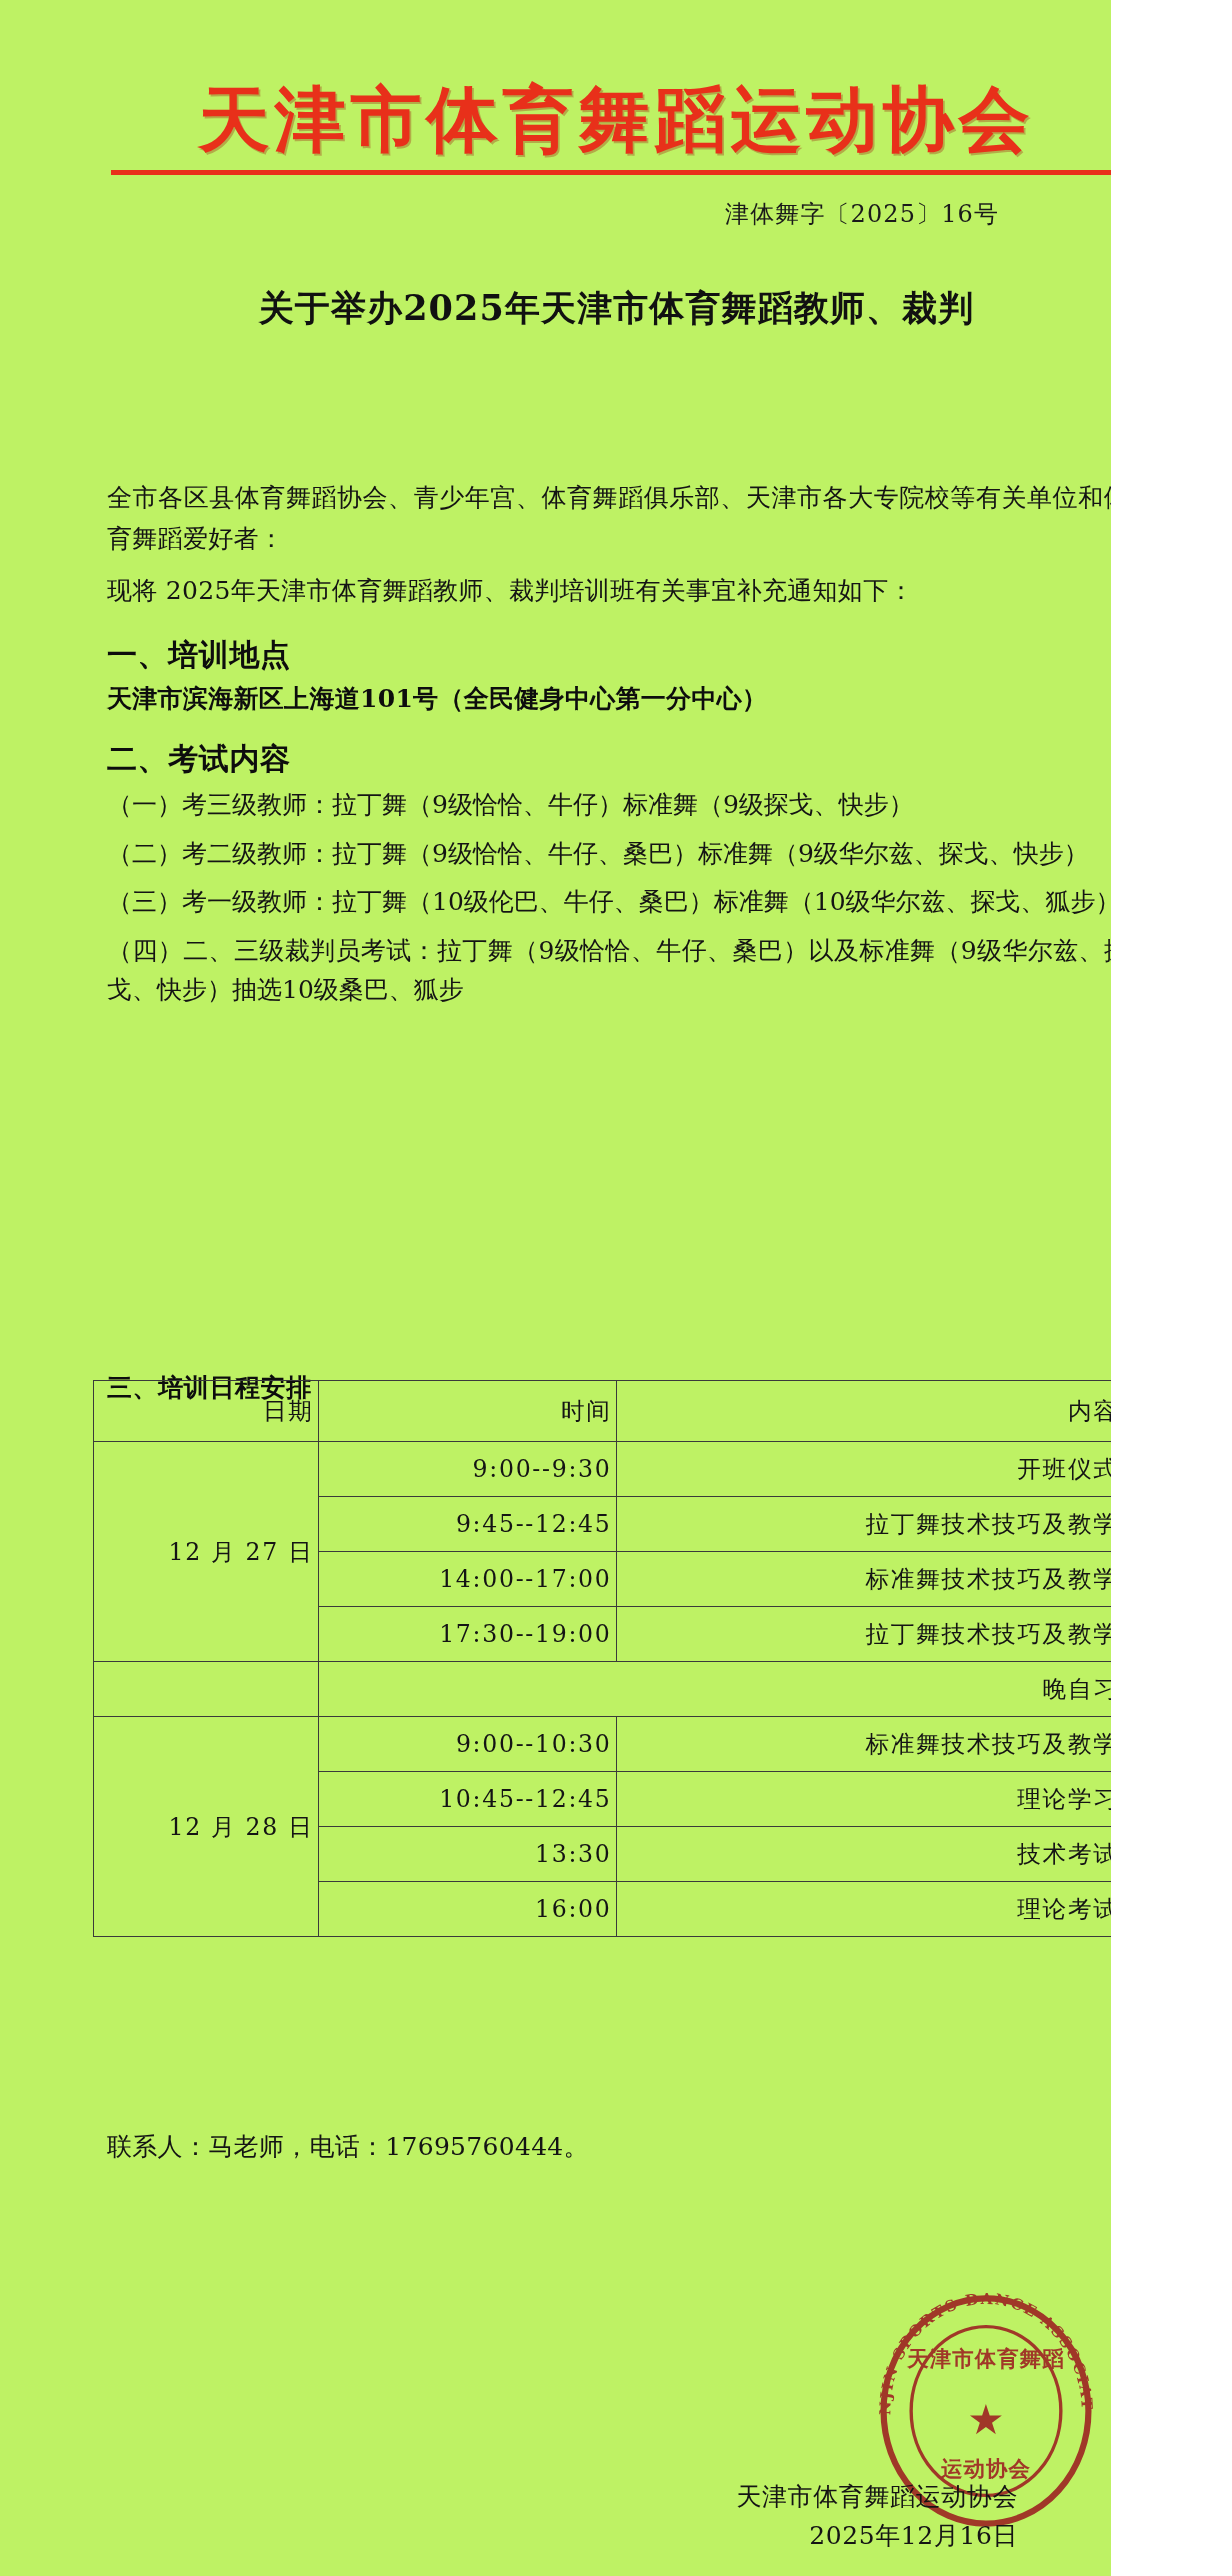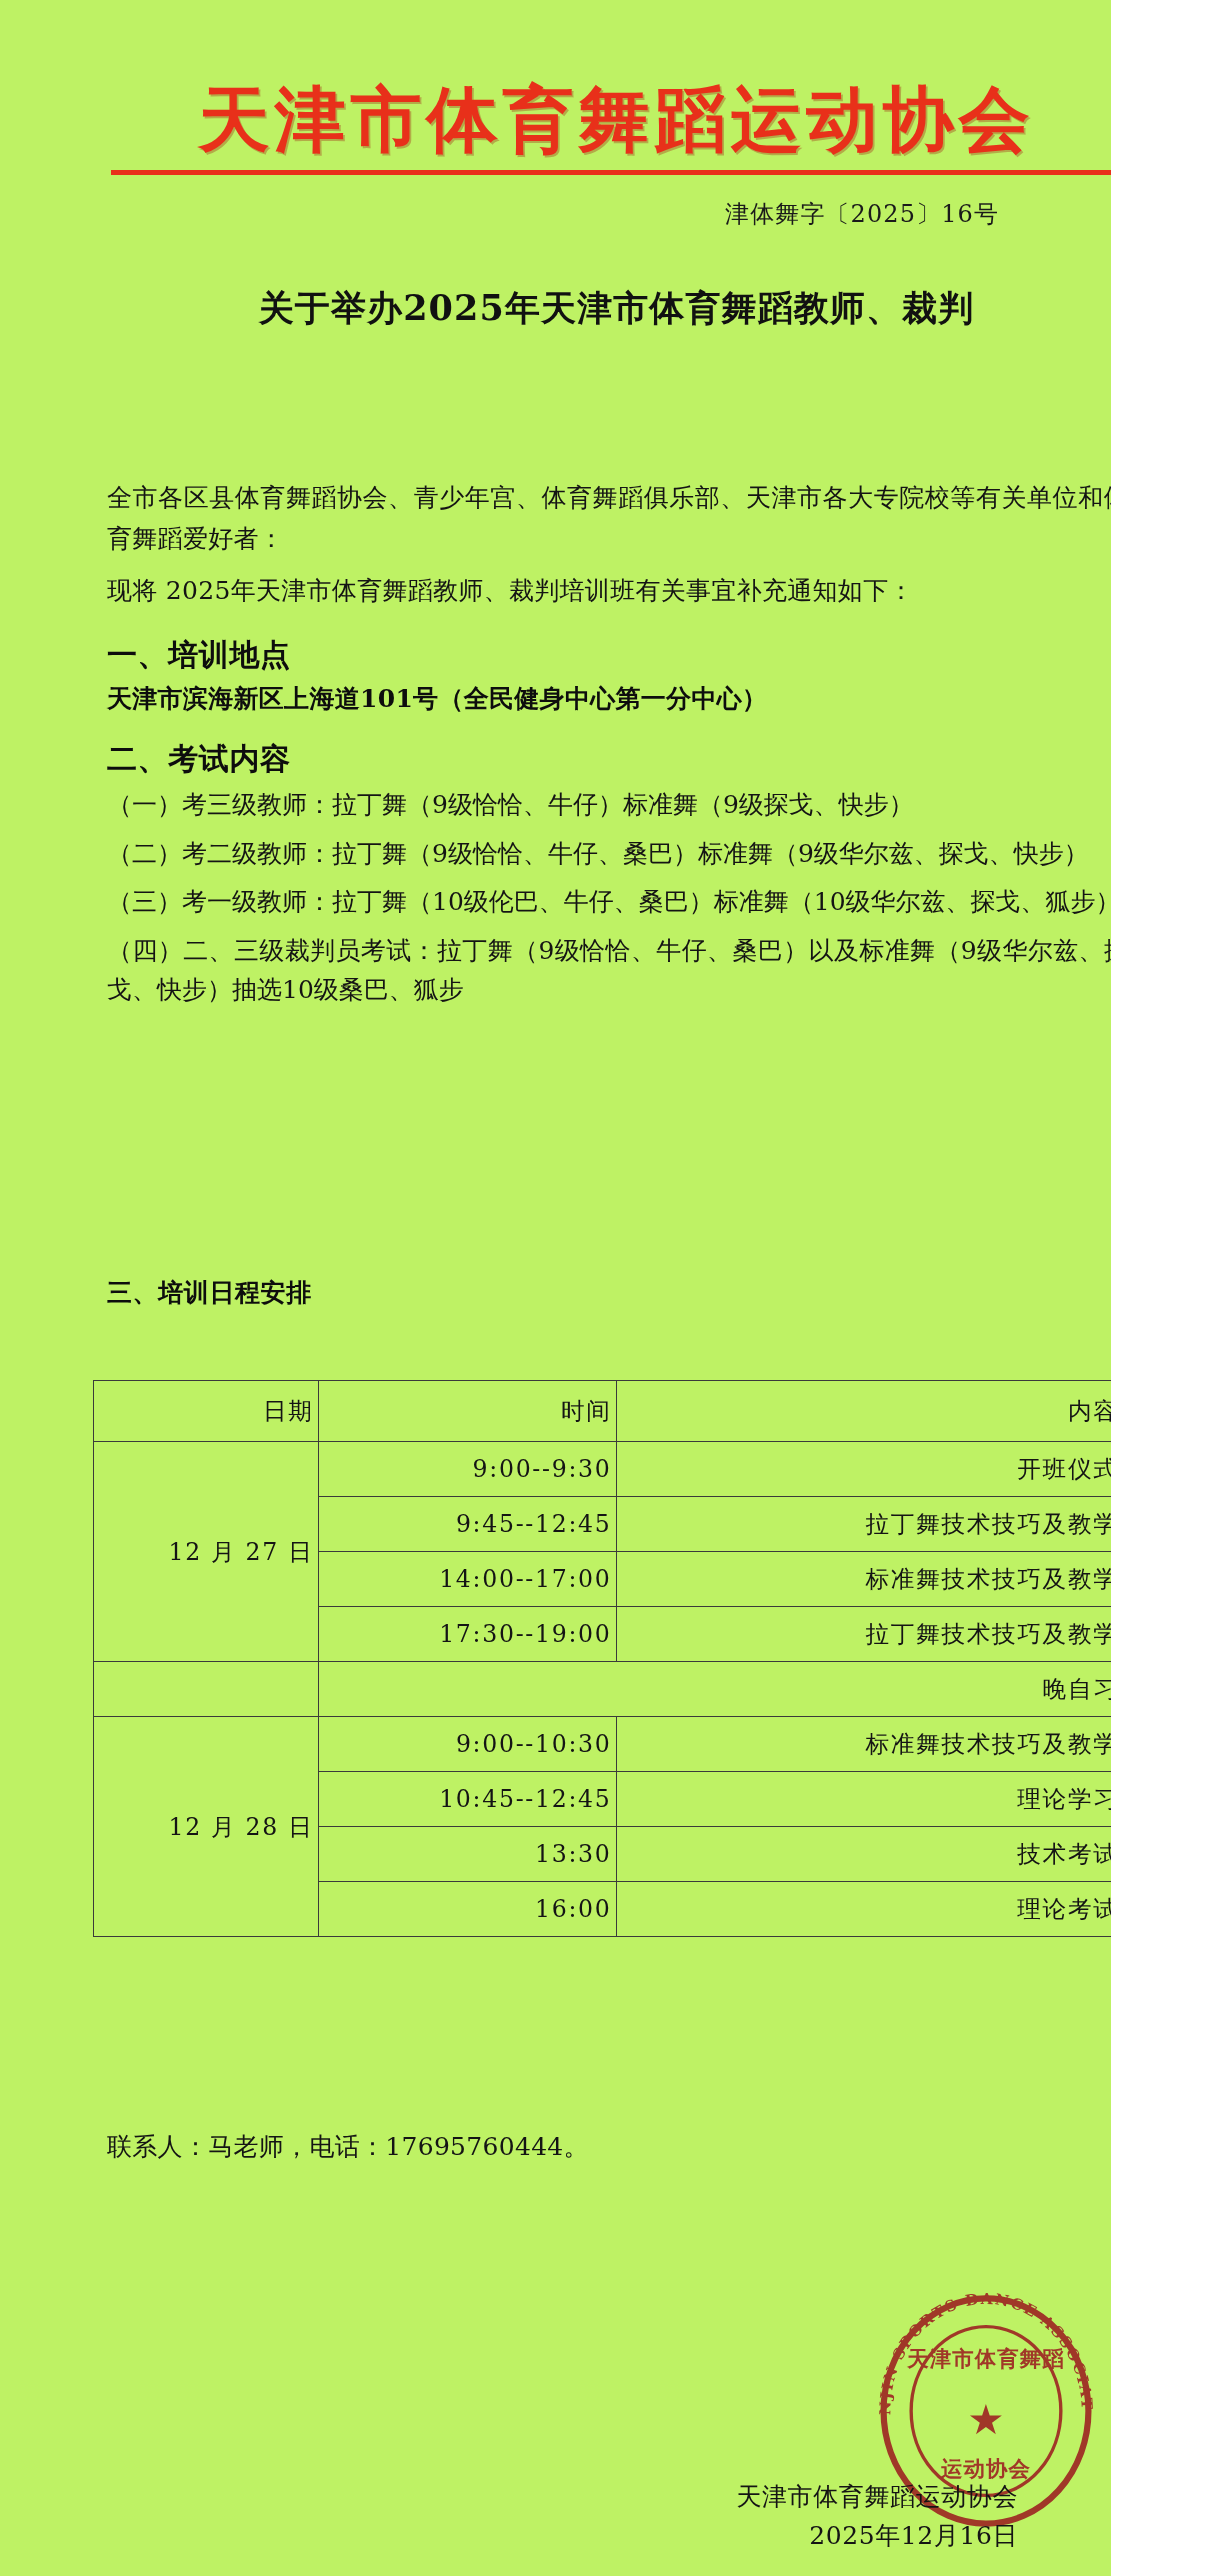--- a/index.html
+++ b/index.html
@@ -111,21 +111,21 @@
     line-height: 1.58;
     color: #141414;
     margin: 0 0 9px 0;
     text-align: justify;
   }
 
   
   .sched-head {
     position: absolute;
     left: 107px;
-    top: 1276px;
+    top: 1371px;
     font-family: "DejaVu Serif", "Liberation Serif", serif;
     font-weight: 700;
     font-size: 25px;
     color: #0d0d0d;
     letter-spacing: 0.6px;
   }
   table.schedule {
     position: absolute;
     left: 93px;
     top: 1380px;

